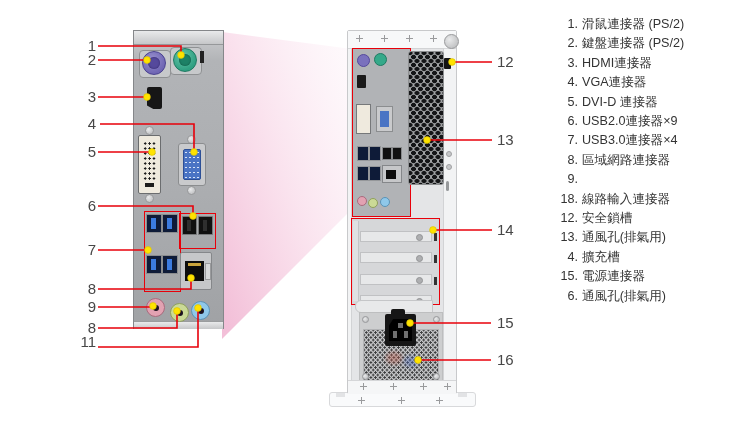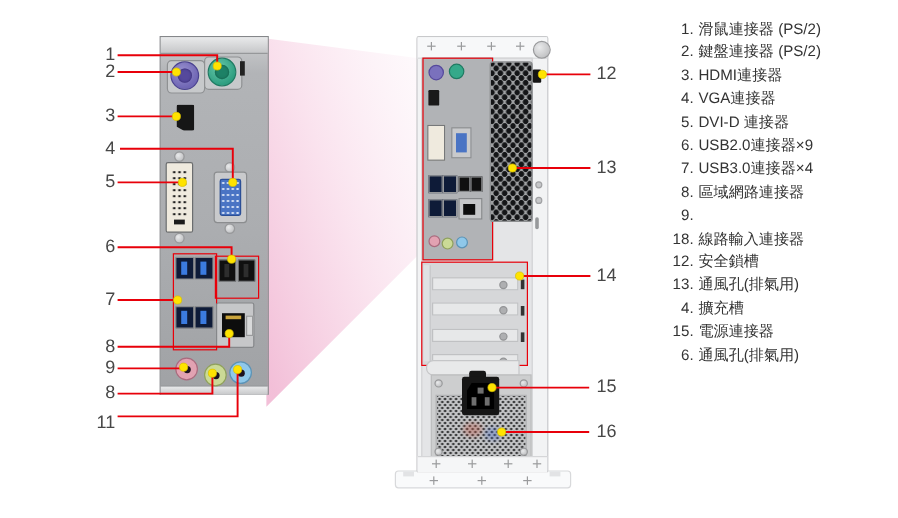--- a/index.html
+++ b/index.html
@@ -279,21 +279,21 @@
   <div class="co co-l" style="top:38px">1</div>
   <div class="co co-l" style="top:52px">2</div>
   <div class="co co-l" style="top:89px">3</div>
   <div class="co co-l" style="top:116px">4</div>
   <div class="co co-l" style="top:144px">5</div>
   <div class="co co-l" style="top:198px">6</div>
   <div class="co co-l" style="top:242px">7</div>
   <div class="co co-l" style="top:281px">8</div>
   <div class="co co-l" style="top:299px">9</div>
   <div class="co co-l" style="top:320px">8</div>
-  <div class="co co-l" style="top:345px">11</div>
+  <div class="co co-l" style="top:334px">11</div>
 
   <div class="co co-r" style="top:54px">12</div>
   <div class="co co-r" style="top:132px">13</div>
   <div class="co co-r" style="top:222px">14</div>
   <div class="co co-r" style="top:315px">15</div>
   <div class="co co-r" style="top:352px">16</div>
 
   <div id="legend">
     <div class="row">
         <span class="num">1.</span>

